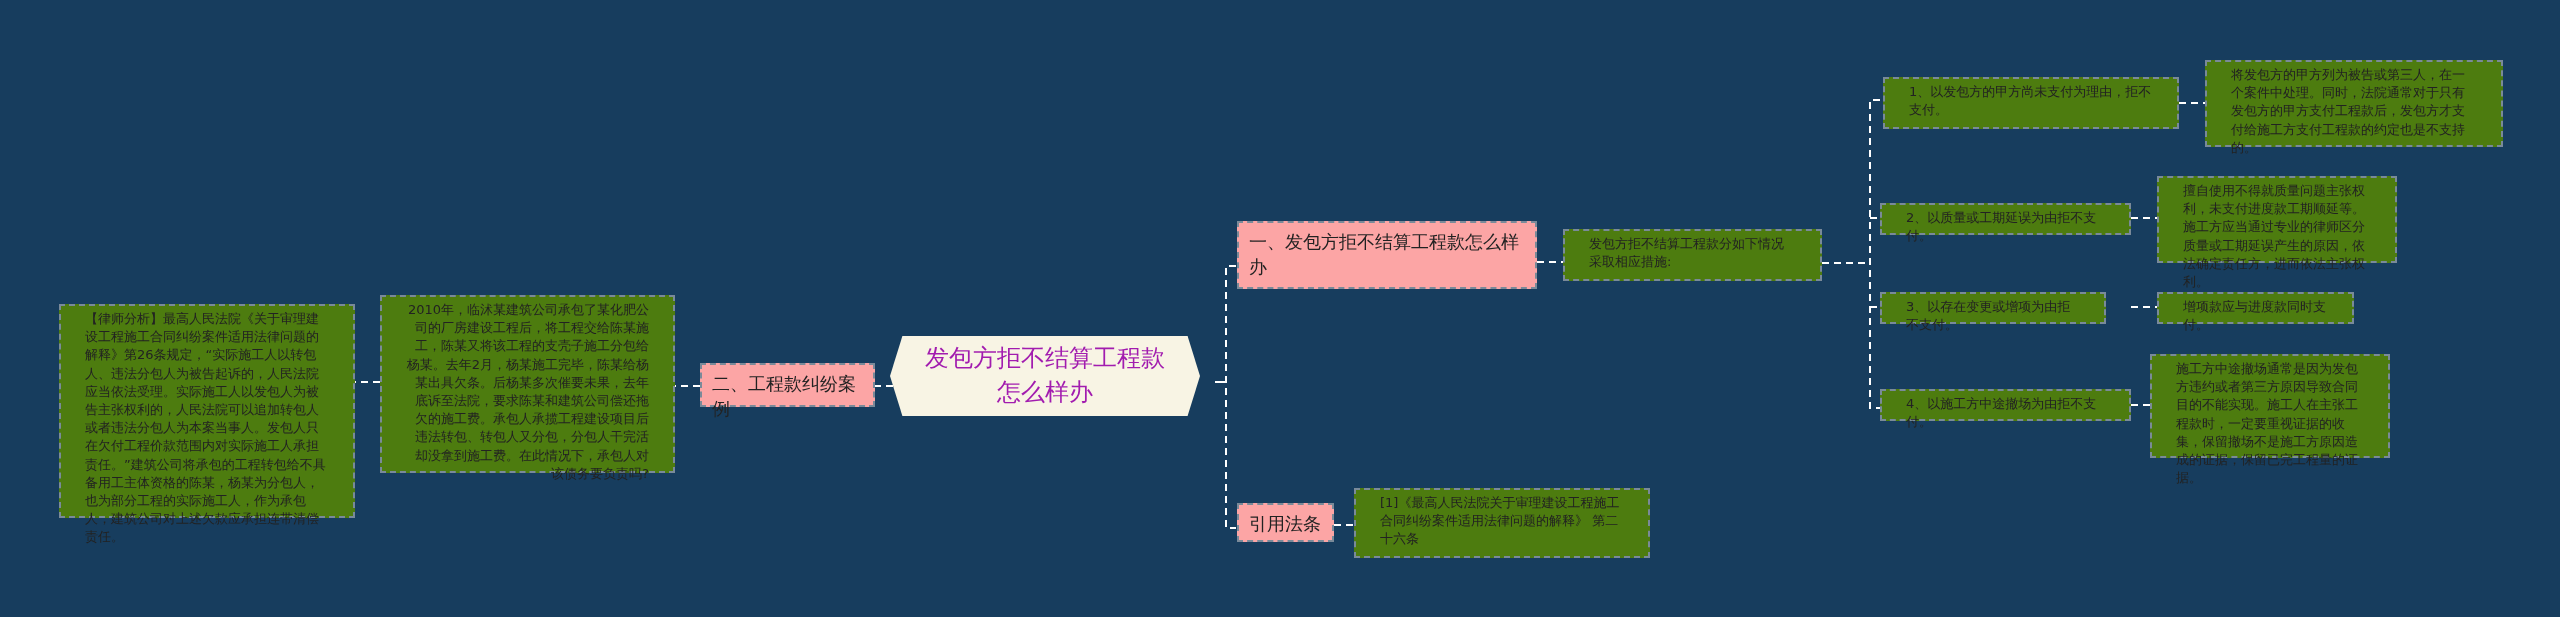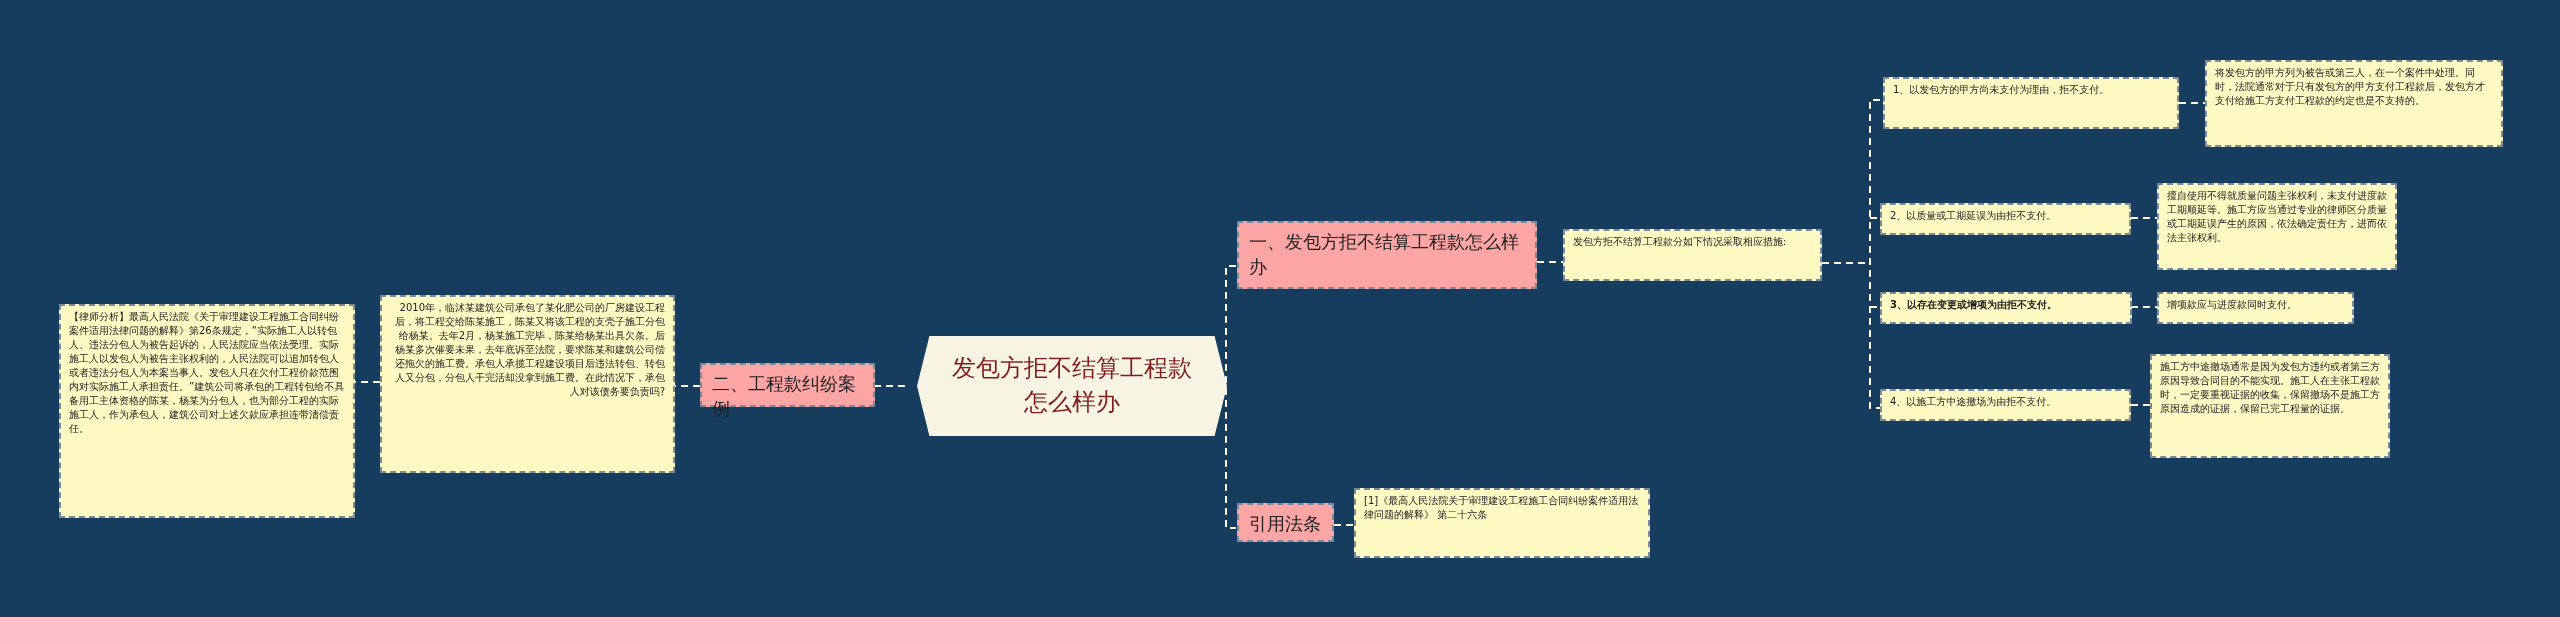--- a/index.html
+++ b/index.html
@@ -11,37 +11,37 @@
     font-family: "DejaVu Sans", "Liberation Sans", sans-serif;
   }
   .node {
     position: absolute;
     box-sizing: border-box;
     color: #222;
     border: 2px dashed #7a8a99;
     line-height: 1.4;
   }
   .leaf {
-    background: #fef9c3;
-    font-size: 10px;
-    padding: 4px 8px;
+    background: #4d7c0f;
+    font-size: 13px;
+    padding: 4px 24px;
   }
   .branch {
     background: #fca5a5;
     font-size: 18px;
     padding: 6px 10px;
   }
   .root {
     position: absolute;
-    left: 917px; top: 336px; width: 310px; height: 100px;
+    left: 890px; top: 336px; width: 310px; height: 80px;
     background: #f8f4e4;
     clip-path: polygon(4% 0, 96% 0, 100% 50%, 96% 100%, 4% 100%, 0 50%);
     display: flex; align-items: center; justify-content: center;
     text-align: center;
-    font-size: 24px; line-height: 1.4; color: #7f1d1d;
+    font-size: 24px; line-height: 1.4; color: #a21caf;
     padding: 0 24px; box-sizing: border-box;
   }
   svg.lines { position: absolute; left: 0; top: 0; }
 </style>
 </head>
 <body>
 
 <svg class="lines" width="2560" height="617">
   <g stroke="#ffffff" stroke-width="2" fill="none" stroke-dasharray="7,5">
 
@@ -95,25 +95,25 @@
 <div class="node leaf" style="left:1883px;top:77px;width:296px;height:52px;">
   <span>1、以发包方的甲方尚未支付为理由，拒不支付。</span>
 </div>
 <div class="node leaf" style="left:2205px;top:60px;width:298px;height:87px;">
   <span>将发包方的甲方列为被告或第三人，在一个案件中处理。同时，法院通常对于只有发包方的甲方支付工程款后，发包方才支付给施工方支付工程款的约定也是不支持的。</span>
 </div>
 
 <div class="node leaf" style="left:1880px;top:203px;width:251px;height:32px;">
   <span>2、以质量或工期延误为由拒不支付。</span>
 </div>
-<div class="node leaf" style="left:2157px;top:176px;width:240px;height:87px;margin-top:7px;">
+<div class="node leaf" style="left:2157px;top:176px;width:240px;height:87px;">
   <span>擅自使用不得就质量问题主张权利，未支付进度款工期顺延等。施工方应当通过专业的律师区分质量或工期延误产生的原因，依法确定责任方，进而依法主张权利。</span>
 </div>
 
-<div class="node leaf" style="left:1880px;top:292px;width:252px;height:32px;font-weight:bold;">
+<div class="node leaf" style="left:1880px;top:292px;width:226px;height:32px;">
   <span>3、以存在变更或增项为由拒不支付。</span>
 </div>
 <div class="node leaf" style="left:2157px;top:292px;width:197px;height:32px;">
   <span>增项款应与进度款同时支付。</span>
 </div>
 
 <div class="node leaf" style="left:1880px;top:389px;width:251px;height:32px;">
   <span>4、以施工方中途撤场为由拒不支付。</span>
 </div>
 <div class="node leaf" style="left:2150px;top:354px;width:240px;height:104px;">

